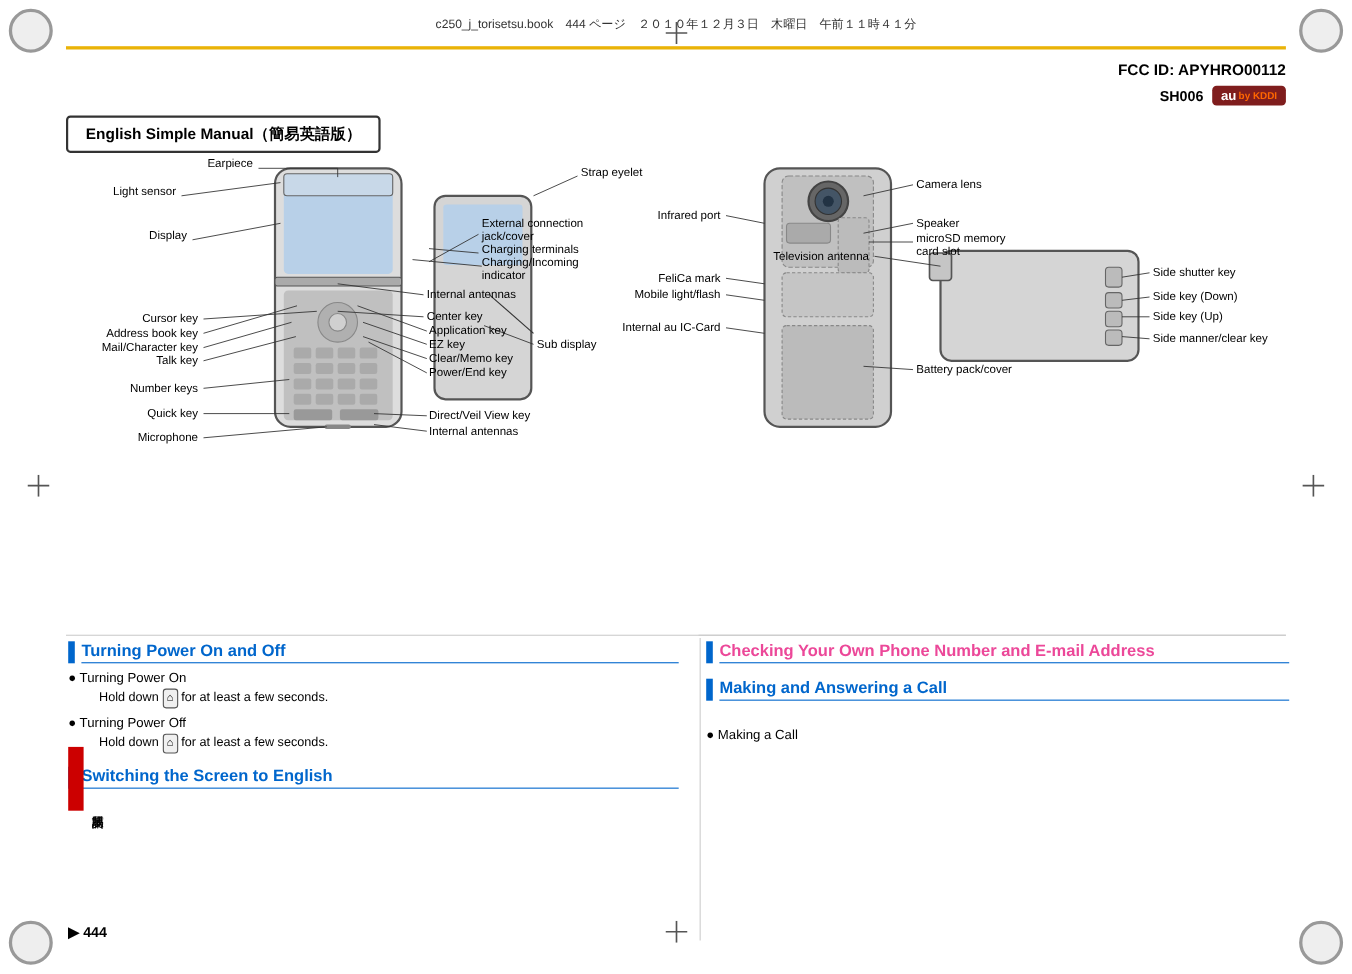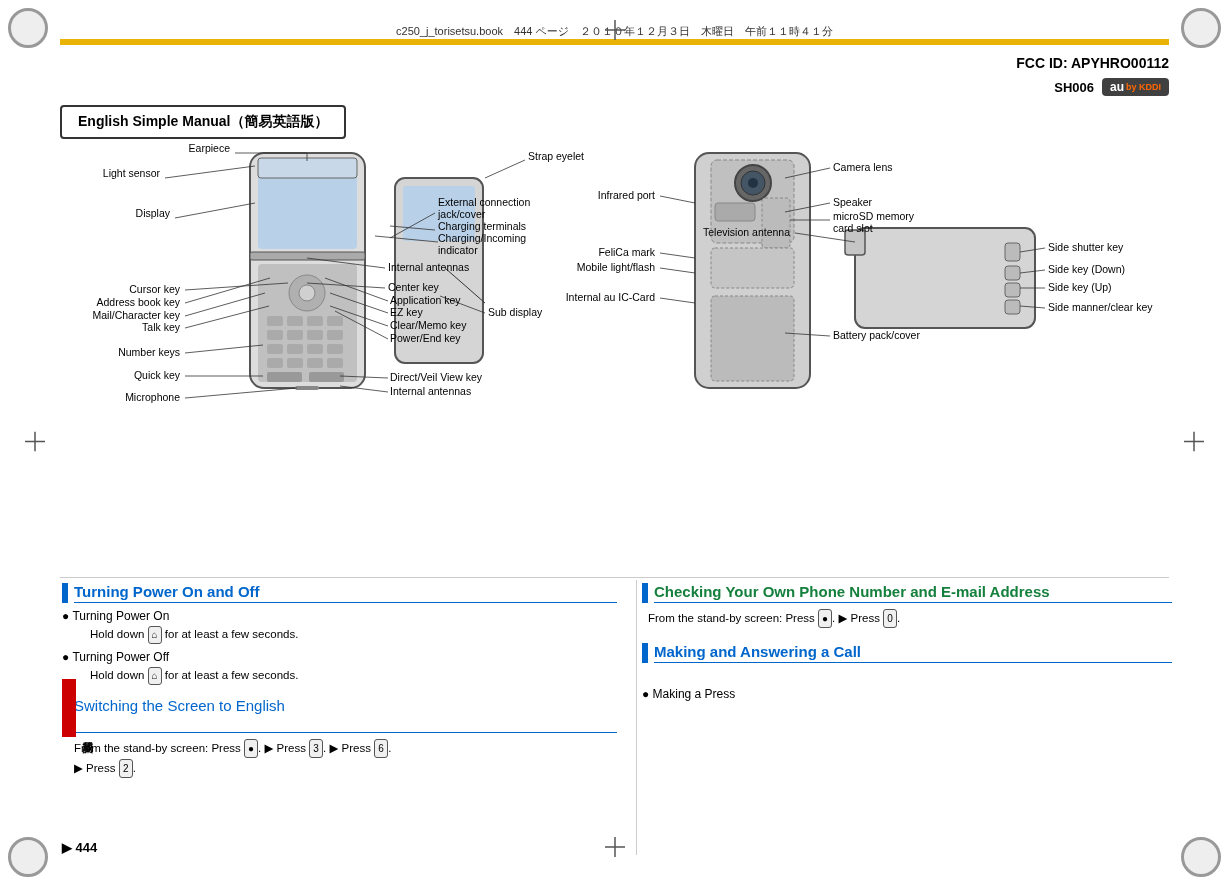--- a/index.html
+++ b/index.html
@@ -27,23 +27,23 @@
     .corner-bl { bottom: 8px; left: 8px; }
     .corner-br { bottom: 8px; right: 8px; }
 
     
     .top-bar {
       position: absolute;
       top: 0;
       left: 60px;
       right: 60px;
       height: 45px;
-      border-bottom: 6px solid #eab308;
+      border-bottom: 3px solid #eab308;
       display: flex;
-      align-items: flex-end;
+      align-items: center;
       justify-content: center;
       font-size: 11px;
       color: #333;
     }
 
     
     .fcc-id {
       position: absolute;
       top: 55px;
       right: 60px;
@@ -58,21 +58,21 @@
       position: absolute;
       top: 78px;
       right: 60px;
       display: flex;
       align-items: center;
       gap: 8px;
       font-size: 13px;
       font-weight: bold;
     }
     .au-logo {
-      background: #404040;
+      background: #7f1d1d;
       color: #fff;
       padding: 2px 8px;
       border-radius: 4px;
       font-size: 12px;
       font-weight: bold;
       display: flex;
       align-items: center;
       gap: 2px;
     }
     .au-logo .kddi-text {
@@ -355,48 +355,41 @@
       <div class="bullet-title">Turning Power Off</div>
       <div class="bullet-content">
         Hold down <span class="inline-key">⌂</span> for at least a few seconds.
       </div>
     </div>
   </div>
 
   <div>
     <div style="display:flex;align-items:stretch;margin-bottom:6px;">
       <div style="width:6px;background:#0066cc;margin-right:6px;flex-shrink:0;"></div>
-      <span style="font-size:15px;font-weight:normal;color:#0066cc;border-bottom:1.5px solid #0066cc;flex:1;padding-bottom:18px;">Switching the Screen to English</span>
-    </div>
-    <div style="font-size:11.5px;line-height:1.7;margin-left:12px;">
-      From the stand-by screen: Press <span class="inline-key">●</span>. <span class="arrow-right"></span>Press <span class="inline-key">3</span>. <span class="arrow-right"></span>Press <span class="inline-key">6</span>.
-      <br><span class="arrow-right"></span><span>Press</span> <span class="inline-key">2</span>.
+      <span style="font-size:15px;font-weight:bold;color:#0066cc;border-bottom:1.5px solid #0066cc;flex:1;padding-bottom:2px;">Switching the Screen to English</span>
     </div>
   </div>
 </div>
 
 <div style="position:absolute;top:583px;left:642px;width:530px;">
 
   <div style="margin-bottom:14px;">
     <div style="display:flex;align-items:stretch;margin-bottom:6px;">
       <div style="width:6px;background:#0066cc;margin-right:6px;flex-shrink:0;"></div>
-      <span style="font-size:15px;font-weight:bold;color:#15803d;border-bottom:1.5px solid #0066cc;flex:1;padding-bottom:2px;">Checking Your Own Phone Number and E-mail Address</span>
-    </div>
-    <div style="font-size:11.5px;line-height:1.7;margin-left:6px;">
-      From the stand-by screen: Press <span class="inline-key">●</span>. <span class="arrow-right"></span>Press <span class="inline-key">0</span>.
+      <span style="font-size:15px;font-weight:bold;color:#ec4899;border-bottom:1.5px solid #0066cc;flex:1;padding-bottom:2px;">Checking Your Own Phone Number and E-mail Address</span>
     </div>
   </div>
 
   <div>
     <div style="display:flex;align-items:stretch;margin-bottom:24px;">
       <div style="width:6px;background:#0066cc;margin-right:6px;flex-shrink:0;"></div>
       <span style="font-size:15px;font-weight:bold;color:#0066cc;border-bottom:1.5px solid #0066cc;flex:1;padding-bottom:2px;">Making and Answering a Call</span>
     </div>
     <div class="bullet-section">
-      <div class="bullet-title">Making a Press</div>
+      <div class="bullet-title">Making a Call</div>
     </div>
   </div>
 </div>
 
 <div style="position:absolute;top:580px;left:636px;width:1px;height:275px;background:#ccc;"></div>
 
 <div style="position:absolute;bottom:148px;left:62px;width:14px;height:58px;background:#cc0000;"></div>
 
 <div style="position:absolute;bottom:152px;left:80px;writing-mode:vertical-rl;font-size:11px;color:#000;">簡易英語版</div>
 

